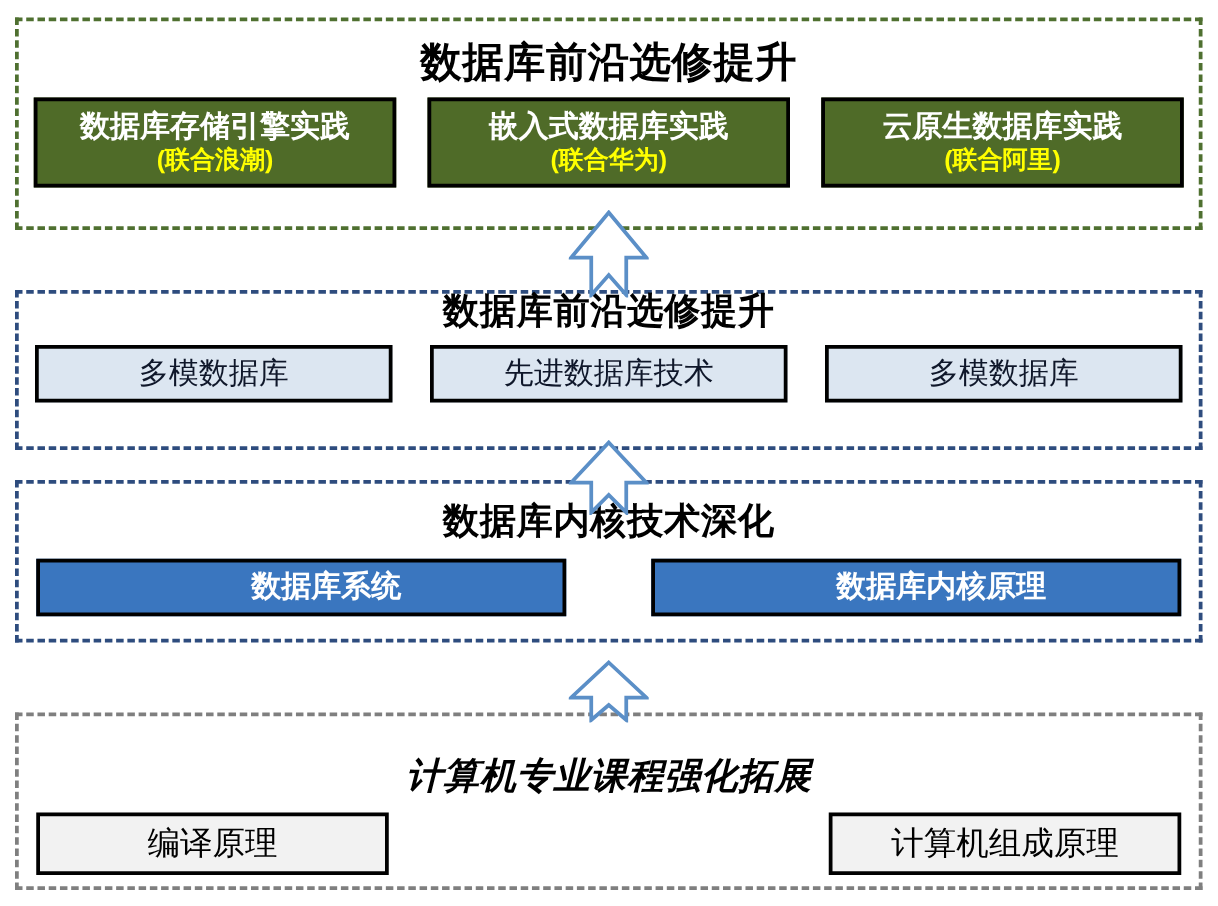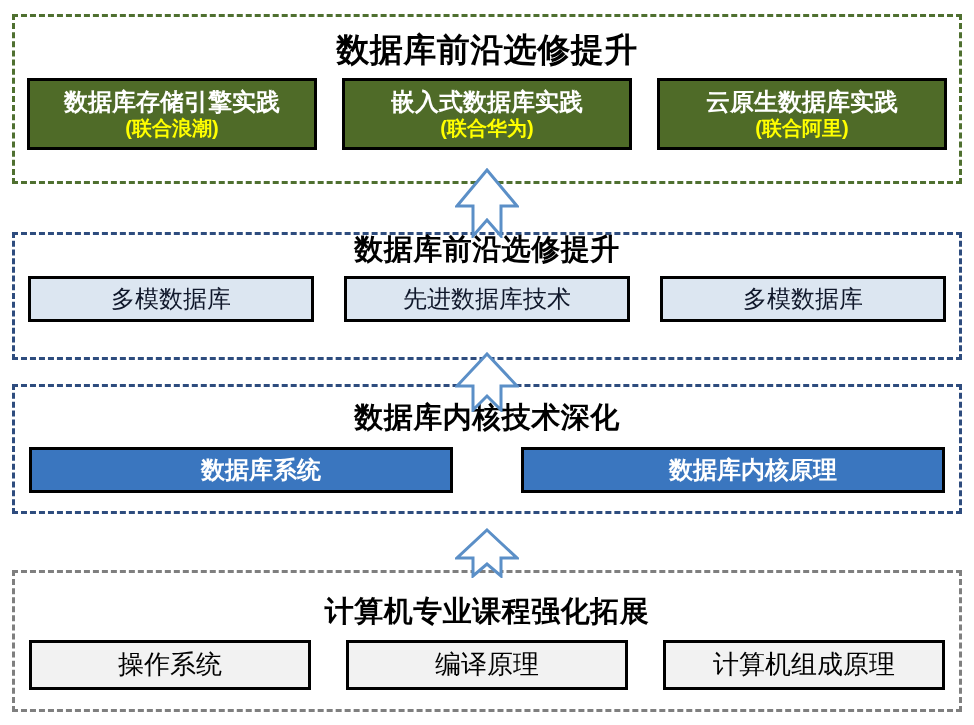--- a/index.html
+++ b/index.html
@@ -30,21 +30,21 @@
     text-align:center;
     font-weight:bold;
     color:#000000;
     letter-spacing:0.5px;
     line-height:1;
     white-space:nowrap;
   }
   .tier-1 .tier-title{font-size:33px;margin-top:16px;}
   .tier-2 .tier-title{font-size:29px;}
   .tier-3 .tier-title{font-size:29px;margin-top:16px;}
-  .tier-4 .tier-title{font-size:29px;margin-top:24px;}
+  .tier-4 .tier-title{font-size:29px;margin-top:34px;font-style:italic;}
 
   .row{
     display:flex;
     justify-content:space-between;
     align-items:stretch;
     box-sizing:border-box;
   }
 
   
   .card{
@@ -168,23 +168,20 @@
         <span>数据库内核原理</span>
       </div>
 
     </div>
   </section>
 
   <section class="tier tier-4">
     <div class="tier-title">计算机专业课程强化拓展</div>
     <div class="row">
 
-      <div class="card card-gray">
-        <span>操作系统</span>
-      </div>
 
       <div class="card card-gray">
         <span>编译原理</span>
       </div>
 
       <div class="card card-gray">
         <span>计算机组成原理</span>
       </div>
 
     </div>

